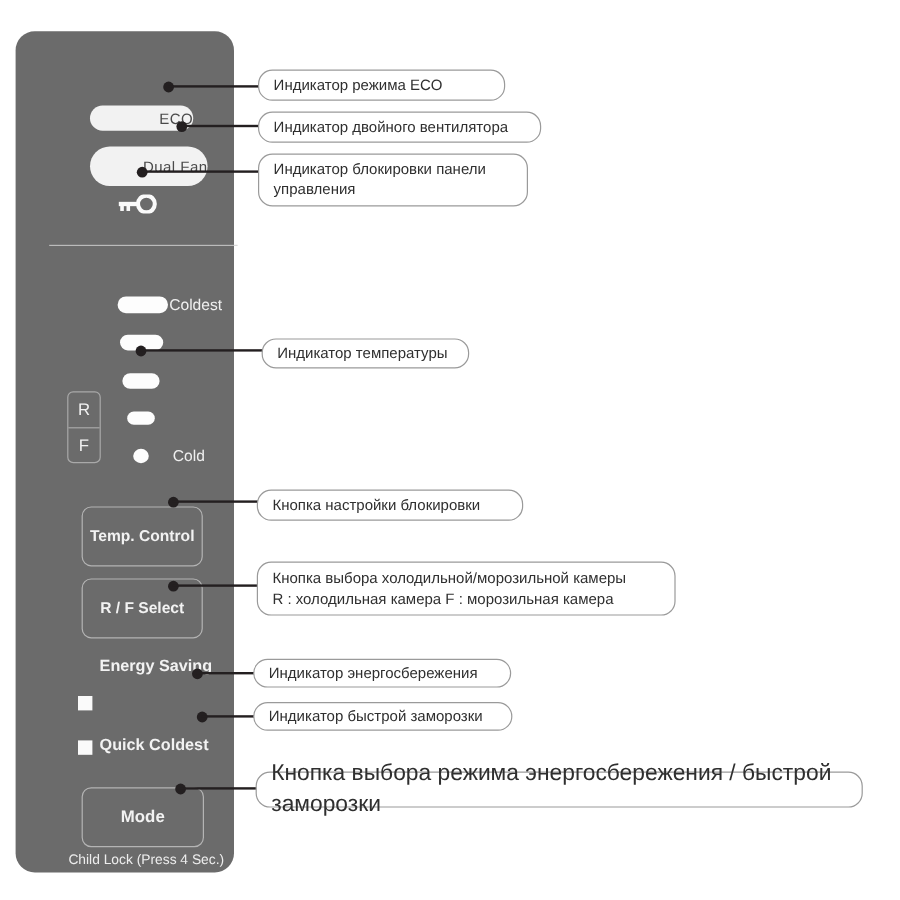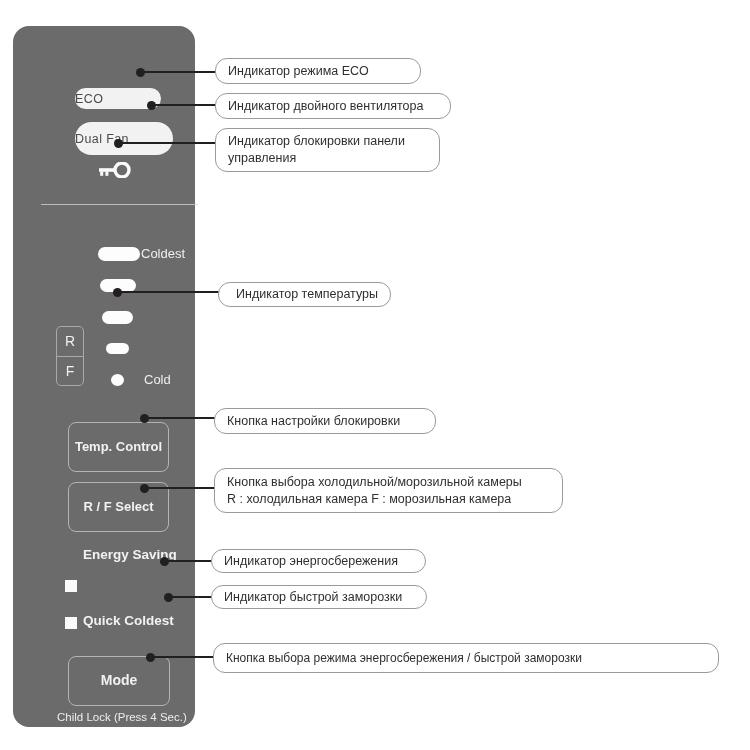--- a/index.html
+++ b/index.html
@@ -7,21 +7,21 @@
        font-family:"Liberation Sans","DejaVu Sans",sans-serif;}
 
   #stage{position:absolute;left:0;top:0;width:750px;height:750px;background:#fff;}
 
   
   .panel{position:absolute;left:13px;top:26px;width:182px;height:701px;
          background:#6b6b6b;border-radius:16px;}
 
   
   .pill{position:absolute;background:#f2f2f2;border-radius:999px;
-        display:flex;align-items:center;justify-content:flex-start;
+        display:flex;align-items:center;justify-content:flex-end;
         color:#4a4a4a;font-size:12.5px;letter-spacing:.4px;}
   .pill-eco{left:62px;top:62px;width:86px;height:21px;}
   .pill-dual{left:62px;top:96px;width:98px;height:33px;}
 
   
   .keyicon{position:absolute;left:84px;top:136px;width:34px;height:16px;}
 
   
   .divider{position:absolute;left:28px;top:178px;width:157px;height:1px;
            background:#cfcfcf;opacity:.8;}
@@ -67,26 +67,26 @@
 
   
   .callout{position:absolute;background:#ffffff;border:1px solid #9a9a9a;
            border-radius:12px;color:#2f2f2f;font-size:12.5px;
            display:flex;align-items:center;padding:0 12px;box-sizing:border-box;}
   .callout span{display:block;line-height:1.35;}
 
   .c-eco{left:215px;top:58px;width:206px;height:26px;}
   .c-dual{left:215px;top:93px;width:236px;height:26px;}
   .c-lock{left:215px;top:128px;width:225px;height:44px;}
-  .c-temp{left:218px;top:282px;width:173px;height:25px;justify-content:flex-end;}
+  .c-temp{left:218px;top:282px;width:173px;height:25px;}
   .c-tempctl{left:214px;top:408px;width:222px;height:26px;}
   .c-rfsel{left:214px;top:468px;width:349px;height:45px;}
   .c-energy{left:211px;top:549px;width:215px;height:24px;}
   .c-quick{left:211px;top:585px;width:216px;height:24px;}
-  .c-mode{left:213px;top:643px;width:506px;height:30px;font-size:12px;}
+  .c-mode{left:213px;top:643px;width:506px;height:30px;font-size:19px;}
 
   
   .lead{position:absolute;height:2px;background:#231f20;}
   .dot{position:absolute;width:9px;height:9px;border-radius:50%;background:#231f20;}
 </style>
 </head>
 <body>
 
 <div id="stage">
 

